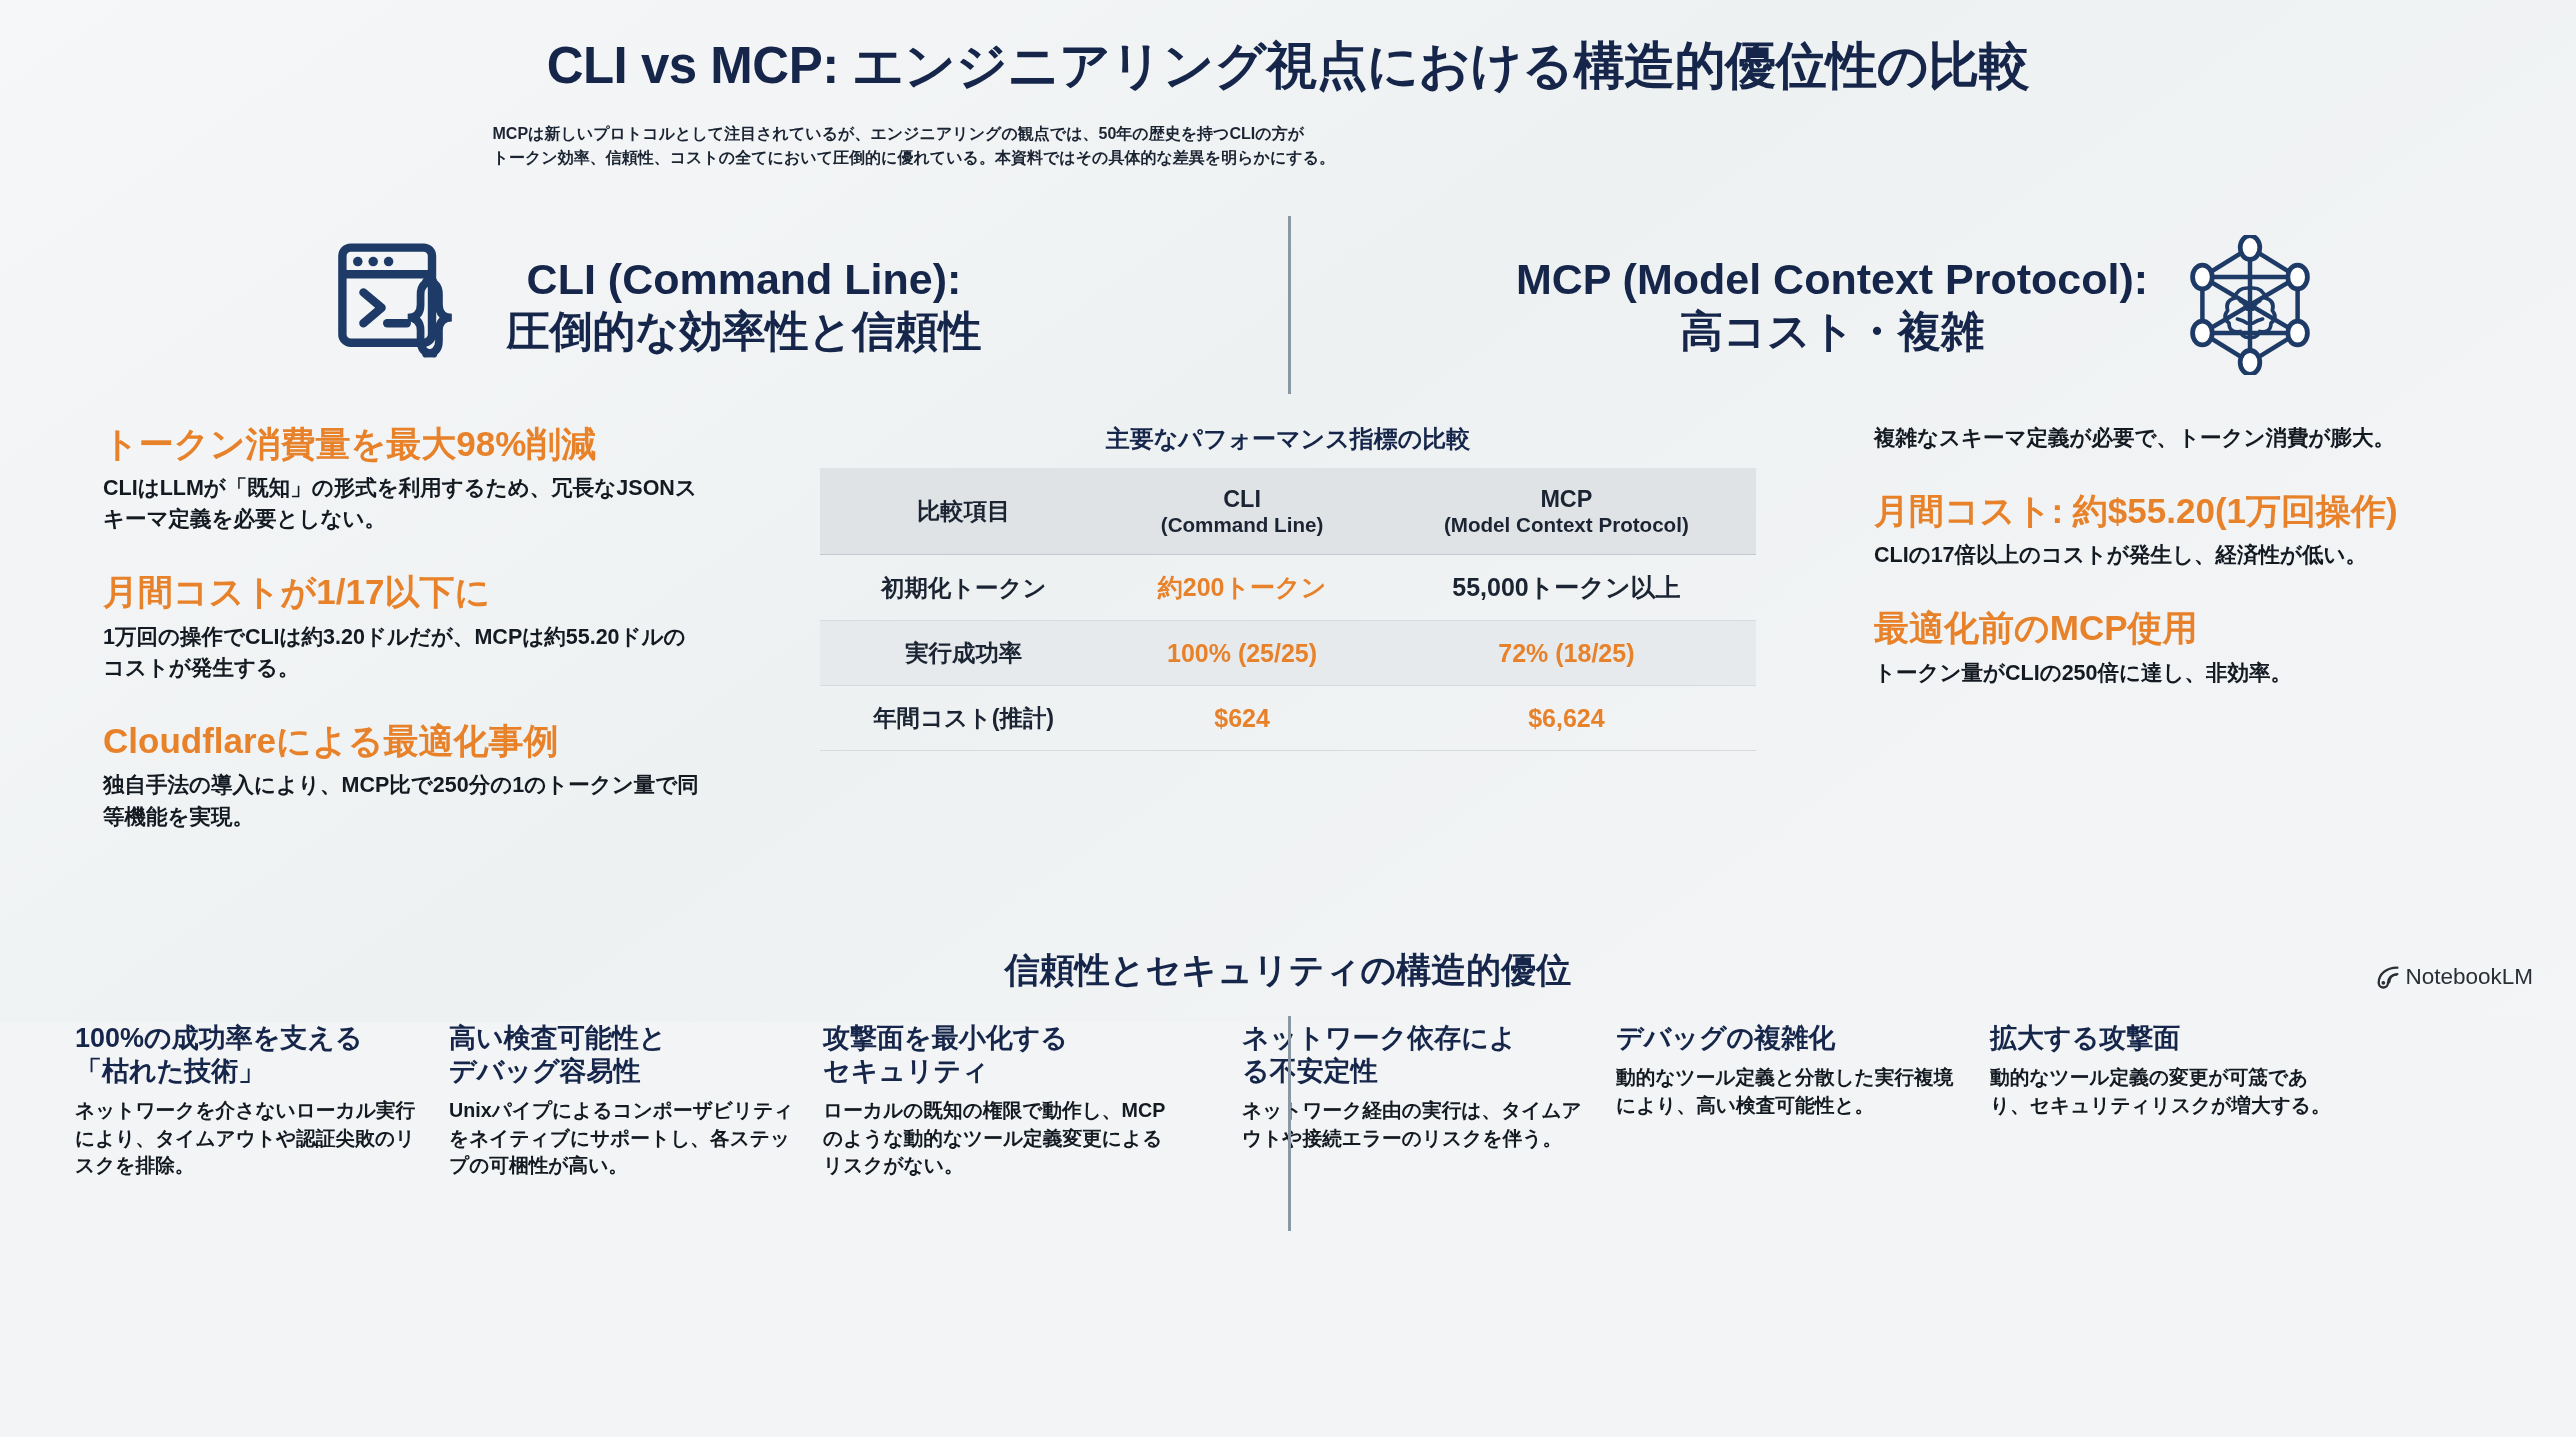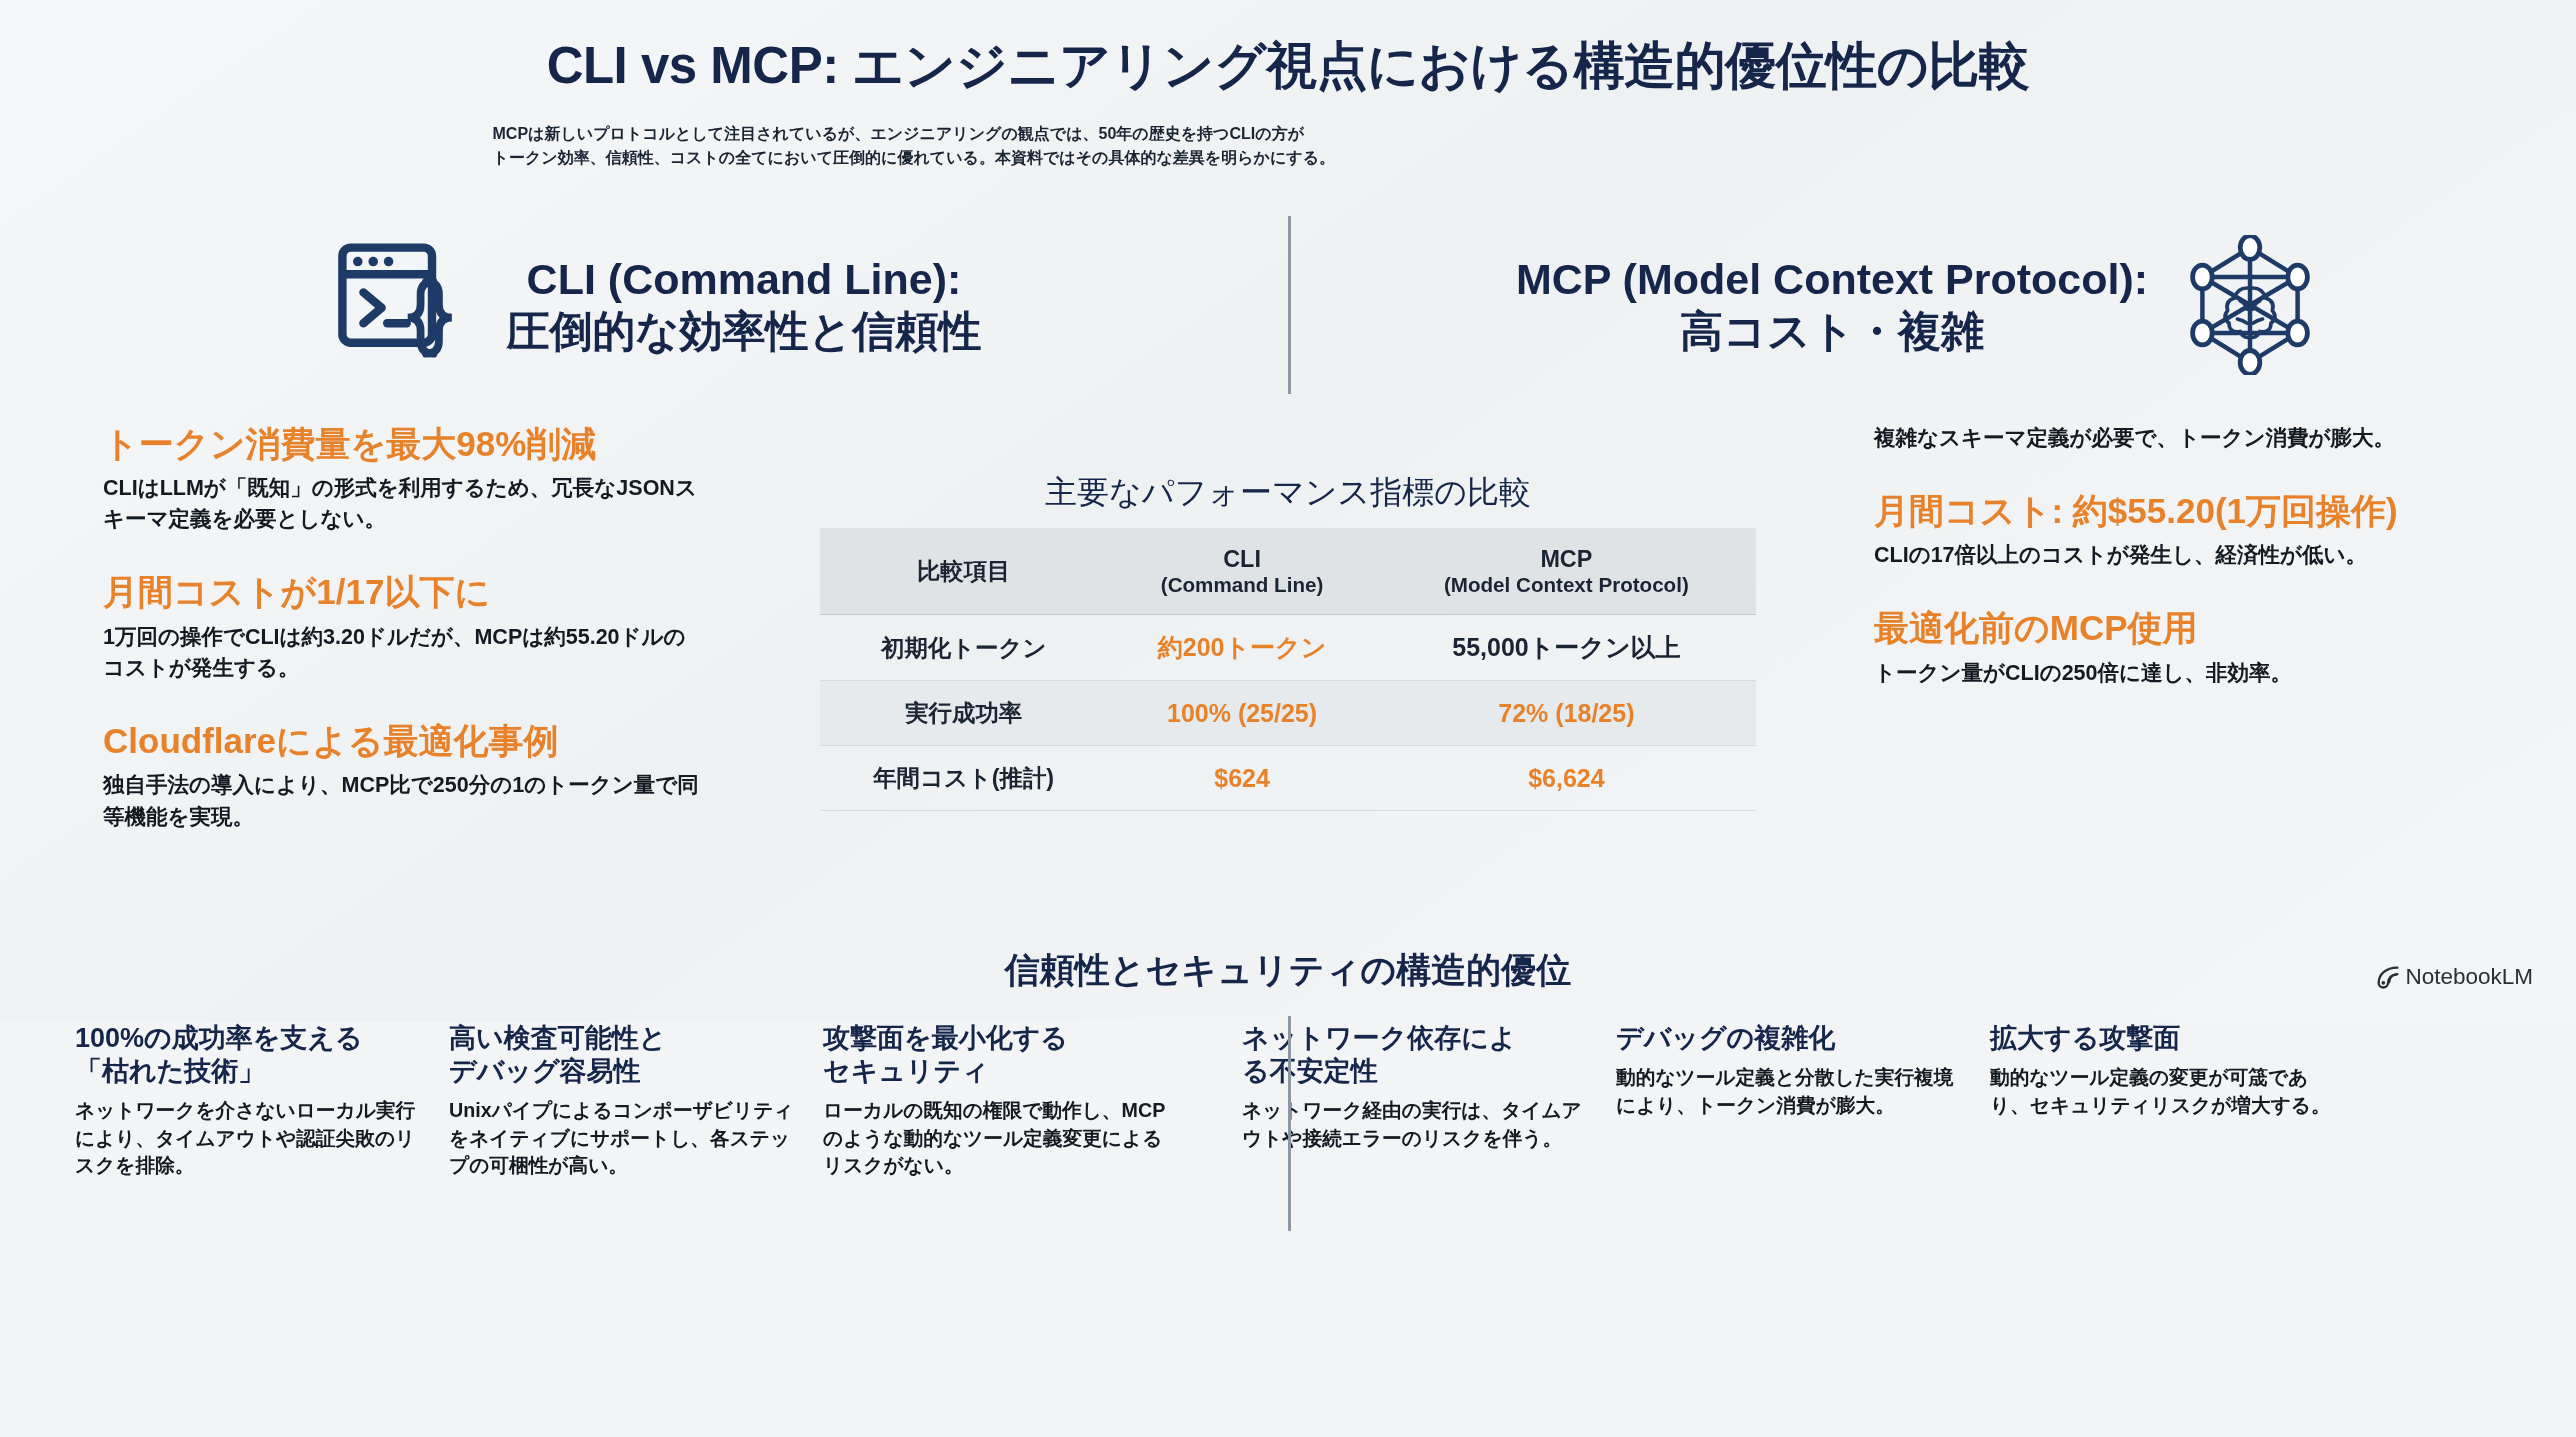--- a/index.html
+++ b/index.html
@@ -85,25 +85,24 @@
   .point p {
     font-size:21.5px;
     line-height:1.45;
     color:#141a22;
     font-weight:bold;
   }
 
   
   .table-title {
     text-align:center;
-    font-size:32px;
-    font-weight:normal;
+    font-size:24px;
+    font-weight:bold;
     color:#15264a;
     margin-bottom:13px;
-    margin-top:48px;
   }
   table.cmp {
     width:936px;
     margin:12px auto;
     border-collapse:collapse;
     font-weight:bold;
   }
   table.cmp th {
     background:#dfe3e6;
     padding:17px 9.4px;
@@ -344,21 +343,21 @@
 セキュリティ</h4>
       <p>ローカルの既知の権限で動作し、MCPのような動的なツール定義変更によるリスクがない。</p>
     </div>
     <div class="card">
       <h4>ネットワーク依存によ
 る不安定性</h4>
       <p>ネットワーク経由の実行は、タイムアウトや接続エラーのリスクを伴う。</p>
     </div>
     <div class="card">
       <h4>デバッグの複雑化</h4>
-      <p>動的なツール定義と分散した実行複境により、トークン消費が膨大。</p>
+      <p>動的なツール定義と分散した実行複境により、高い検査可能性と。</p>
     </div>
     <div class="card">
       <h4>拡大する攻撃面</h4>
       <p>動的なツール定義の変更が可筬であり、セキュリティリスクが増大する。</p>
     </div>
     <div class="cards-divider"></div>
   </div>
 
   <div class="brand">
     <span>

